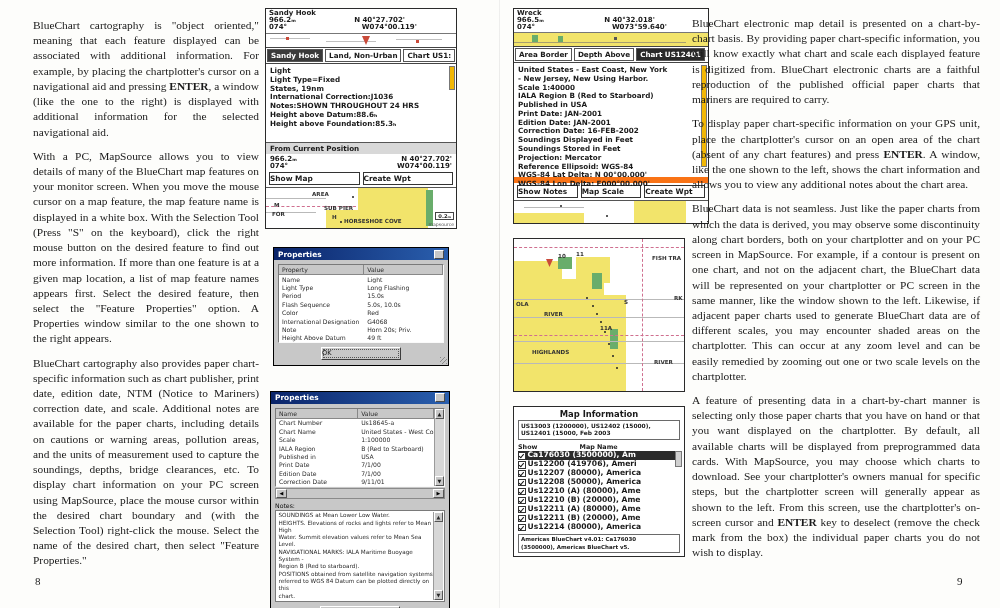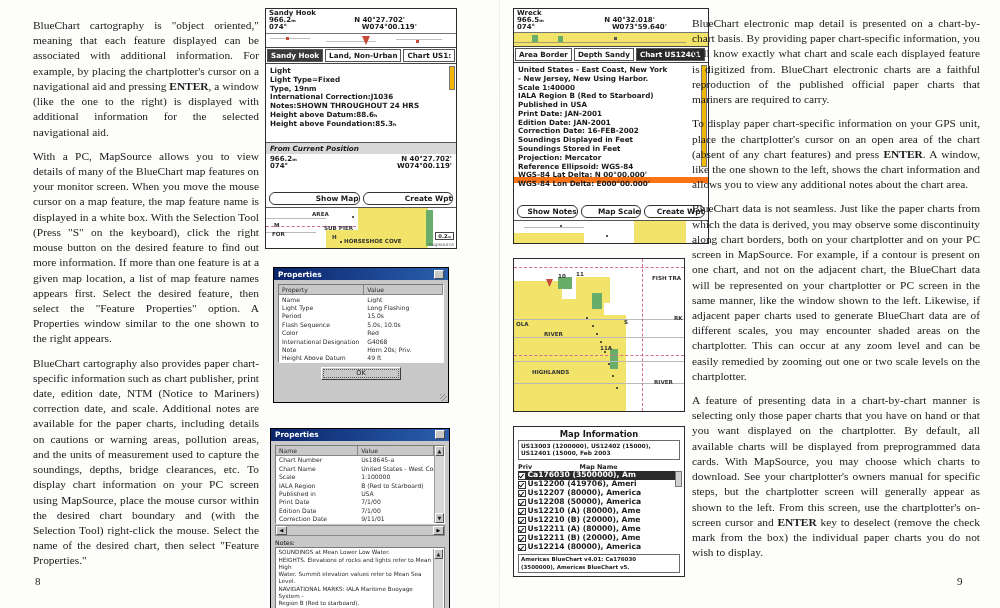--- a/index.html
+++ b/index.html
@@ -91,31 +91,30 @@
   .tab.inv{background:#2a2a2a;color:#fff;}
 
   .gps-body{
     padding:3px 4px;font-size:7.2px;font-weight:bold;line-height:1.22;
     background:#fff;position:relative;
   }
   .gps-body .ln{white-space:nowrap;overflow:hidden;}
   .gps-sub{
     font-size:7.2px;font-weight:bold;padding:1px 4px;background:#d8d8d8;
     border-top:1px solid #555;
-    font-style:italic;
   }
   .gps-pos{position:relative;height:16px;background:#fff;font-size:7px;font-weight:bold;}
   .gps-pos .a{position:absolute;left:4px;top:1px;}
   .gps-pos .b{position:absolute;left:4px;top:8px;}
   .gps-pos .c{position:absolute;right:4px;top:1px;}
   .gps-pos .d{position:absolute;right:4px;top:8px;}
   .gps-btns{display:flex;gap:3px;padding:2px 3px;background:#fff;}
   .gps-btn{
-    flex:1;text-align:right;font-size:7.4px;font-weight:bold;
-    border:1.4px solid #333;border-radius:6px;padding:1px 0;background:#fff;margin-top:20px;
+    flex:1;text-align:left;font-size:7.4px;font-weight:bold;
+    border:1.4px solid #333;border-radius:0;padding:1px 0;background:#fff;
   }
   .scrollpip{
     position:absolute;right:1px;top:2px;width:4px;height:22px;background:#f2b705;
     border:1px solid #777;
   }
 
   
   .mapcanvas{position:relative;overflow:hidden;background:#fff;}
   .mc-land{position:absolute;background:#f2e46b;}
   .mc-green{position:absolute;background:#69ad6b;}
@@ -179,21 +178,21 @@
     height:8px;background:#c8c8c8;border:1px solid #fff;
     border-right-color:#555;border-bottom-color:#555;font-size:5px;
     display:flex;align-items:center;justify-content:center;
   }
   .lbl{font-size:6.2px;color:#111;margin:3px 0 1px 0;}
   .notesbox{
     background:#fff;border:1px solid #7a7a7a;position:relative;
     font-size:5.7px;line-height:1.28;color:#2b2b2b;padding:1.5px 11px 1.5px 2.5px;
   }
   .okbtn{
-    margin:4px auto 18px auto;width:78px;text-align:center;font-size:6.6px;
+    margin:4px auto 1px auto;width:78px;text-align:left;font-size:6.6px;
     background:#c8c8c8;border:1.3px solid #fff;
     border-right-color:#3d3d3d;border-bottom-color:#3d3d3d;
     padding:1.4px 0;outline:1px dotted #555;outline-offset:-3px;
   }
   .grip{
     position:absolute;right:1px;bottom:1px;width:7px;height:7px;
     background:repeating-linear-gradient(135deg,#8a8a8a 0 1px,transparent 1px 3px);
   }
 
   
@@ -263,21 +262,21 @@
         <div class="sq" style="left:150px;top:6px;width:3px;height:3px;"></div>
       </div>
       <div class="tabrow">
         <div class="tab sel">Sandy Hook</div>
         <div class="tab">Land, Non-Urban</div>
         <div class="tab">Chart US1:</div>
       </div>
       <div class="gps-body" style="height:72px;">
         <div class="ln">Light</div>
         <div class="ln">Light Type=Fixed</div>
-        <div class="ln">Type, 19nm</div>
+        <div class="ln">States, 19nm</div>
         <div class="ln">International Correction:J1036</div>
         <div class="ln">Notes:SHOWN THROUGHOUT 24 HRS</div>
         <div class="ln">Height above Datum:88.6ₕ</div>
         <div class="ln">Height above Foundation:85.3ₕ</div>
         <div class="scrollpip"></div>
       </div>
       <div class="gps-sub">From Current Position</div>
       <div class="gps-pos">
         <span class="a">966.2ₘ</span>
         <span class="b">074°</span>
@@ -448,21 +447,21 @@
         <span class="c2">W073°59.640'</span>
       </div>
       <div class="mapstrip yellow">
         <div class="sq" style="left:18px;top:2px;width:6px;height:7px;background:#69ad6b;"></div>
         <div class="sq" style="left:44px;top:3px;width:5px;height:6px;background:#69ad6b;"></div>
         <div class="ln" style="left:0;top:9px;width:172px;background:#a8a070;"></div>
         <div class="sq" style="left:100px;top:4px;width:3px;height:3px;background:#555;"></div>
       </div>
       <div class="tabrow">
         <div class="tab">Area Border</div>
-        <div class="tab">Depth Sandy</div>
+        <div class="tab">Depth Above</div>
         <div class="tab inv">Chart US12401</div>
       </div>
       <div class="gps-body" style="height:108px;" id="wreck-body">
         <div class="scrollpip" style="height:100px;top:2px;"></div>
       <div class="ln">United States - East Coast, New York</div>
           <div class="ln">- New Jersey, New Using Harbor.</div>
           <div class="ln">Scale 1:40000</div>
           <div class="ln">IALA Region B (Red to Starboard)</div>
           <div class="ln">Published in USA</div>
           <div class="ln">Print Date: JAN-2001</div>
@@ -527,21 +526,21 @@
       </div>
     </div>
 
     <div class="mapinfo" style="width:172px;margin-top:14px;">
       <div class="mi-title">Map Information</div>
       <div class="mi-sum">
         <div>US13003 (1200000), US12402 (15000),</div>
         <div>US12401 (15000, Feb 2003</div>
       </div>
       <div class="mi-cols">
-        <span class="a">Priv</span>
+        <span class="a">Show</span>
         <span>Map Name</span>
       </div>
       <div class="mi-list" id="mi-list">
         <div class="mi-scroll"></div>
       <div class="mi-row sel">
             <span class="chk"></span>
             <span>Ca176030 (3500000), Am</span>
           </div>
           <div class="mi-row">
             <span class="chk"></span>

